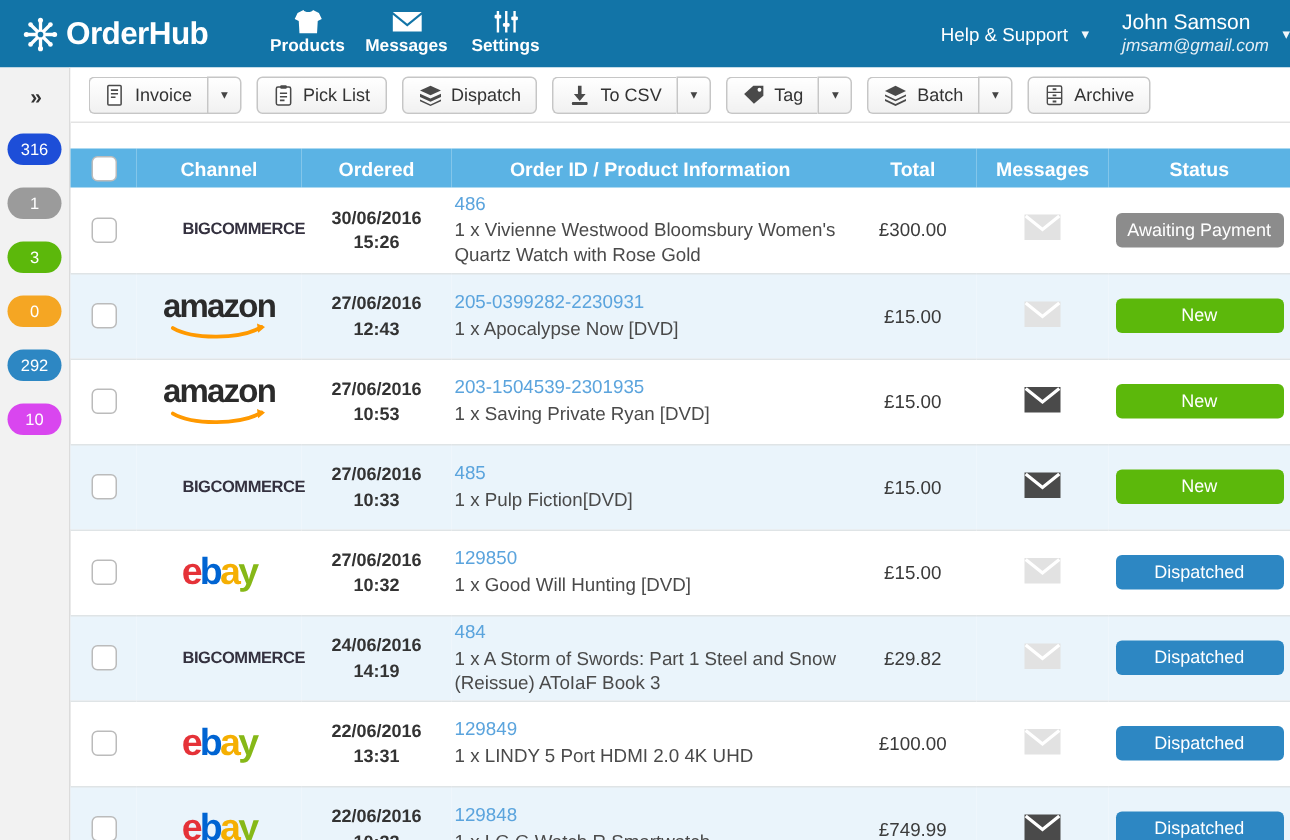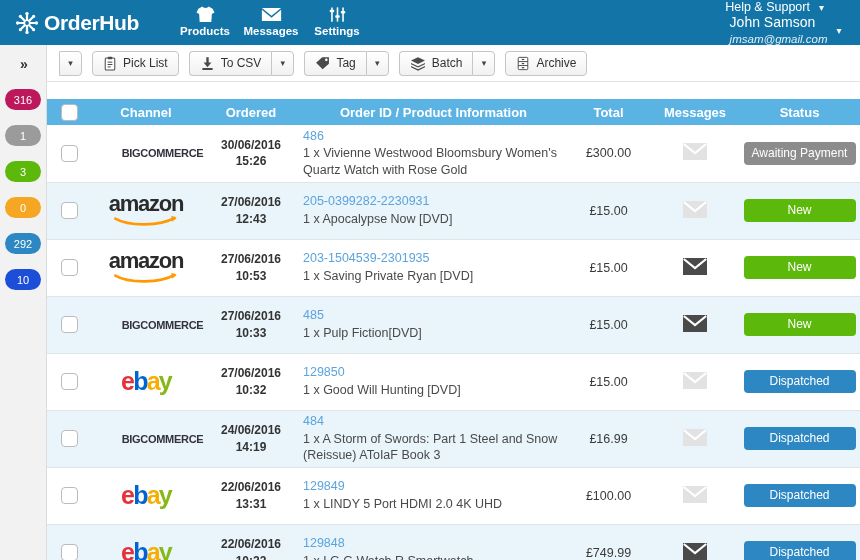--- a/index.html
+++ b/index.html
@@ -32,21 +32,21 @@
     align-items: center; justify-content: center;
     padding-top: 4px; cursor: pointer;
   }
   .navitem .nicon { height: 20px; display: flex; align-items: center; justify-content: center; }
   .navitem .nlabel {
     font-size: 11.5px; font-weight: bold; margin-top: 1px; color: #ffffff;
     white-space: nowrap;
   }
   .nav-right {
     margin-left: auto; display: flex; align-items: center;
-    padding-right: 14px; height: 45px; flex-direction: column;
+    height: 45px;
   }
   .help {
     display: flex; align-items: center; font-size: 12.5px;
     cursor: pointer; margin-right: 22px;
   }
   .caret { margin-left: 9px; font-size: 10px; opacity: .95; }
   .userbox { display: flex; align-items: center; cursor: pointer; }
   .user-lines { line-height: 1.28; }
   .user-name { font-size: 14px; color: #fff; }
   .user-mail { font-size: 11.5px; color: #e4eef5; font-style: italic; }
@@ -224,58 +224,81 @@
           <div class="user-name">John Samson</div>
           <div class="user-mail">jmsam@gmail.com</div>
         </div>
         <span class="caret">▾</span>
       </div>
     </div>
   </div>
 
   <div class="rail">
     <div class="rail-toggle">»</div>
-    <div class="badge" style="background: #be185d;">
+    <div class="badge" style="background: #1d4ed8;">
         <span>316</span>
       </div>
     <div class="badge" style="background: rgb(155, 155, 155);">
         <span>1</span>
       </div>
     <div class="badge" style="background: rgb(92, 184, 11);">
         <span>3</span>
       </div>
     <div class="badge" style="background: rgb(245, 166, 35);">
         <span>0</span>
       </div>
     <div class="badge" style="background: rgb(45, 135, 195);">
         <span>292</span>
       </div>
-    <div class="badge" style="background: #1d4ed8;">
+    <div class="badge" style="background: #d946ef;">
         <span>10</span>
       </div>
   </div>
 
   <div class="toolbar">
       <div class="btngroup split">
+        <div class="tbtn">
+          <span class="ticon">
+            <svg viewBox="0 0 20 22" width="14" height="15" fill="none" stroke="#4a4a4a" stroke-width="1.5">
+              <rect x="2.5" y="1.5" width="13" height="19" rx="1" fill="#fff"></rect>
+              <line x1="5.5" y1="6" x2="12.5" y2="6"></line>
+              <line x1="5.5" y1="9.5" x2="12.5" y2="9.5"></line>
+              <line x1="5.5" y1="13" x2="10" y2="13"></line>
+            </svg>
+          </span>
+          <span>Invoice</span>
+        </div>
         <div class="tdrop">
           <span>▾</span>
         </div>
       </div>
       <div class="btngroup">
         <div class="tbtn">
           <span class="ticon">
             <svg viewBox="0 0 20 22" width="14" height="15" fill="none" stroke="#4a4a4a" stroke-width="1.5">
               <rect x="3" y="3" width="14" height="17.5" rx="1.6" fill="#fff"></rect>
               <rect x="6.8" y="1.2" width="6.4" height="3.4" rx="1" fill="#4a4a4a" stroke="none"></rect>
               <line x1="6.5" y1="9" x2="13.5" y2="9"></line>
               <line x1="6.5" y1="12.5" x2="13.5" y2="12.5"></line>
               <line x1="6.5" y1="16" x2="11" y2="16"></line>
             </svg>
           </span>
           <span>Pick List</span>
+        </div>
+      </div>
+      <div class="btngroup">
+        <div class="tbtn">
+          <span class="ticon">
+            <svg viewBox="0 0 22 20" width="16" height="15" fill="#4a4a4a">
+              <path d="M11 1.2 L20.6 5.6 L11 10 L1.4 5.6 Z"></path>
+              <path d="M1.4 8.6 L11 13 L20.6 8.6 L20.6 11.6 L11 16 L1.4 11.6 Z"></path>
+              <path d="M1.4 14 L11 18.4 L20.6 14 L20.6 15.4 L11 19.8 L1.4 15.4 Z"></path>
+            </svg>
+          </span>
+          <span>Dispatch</span>
         </div>
       </div>
       <div class="btngroup split">
         <div class="tbtn">
           <span class="ticon">
             <svg viewBox="0 0 20 20" width="15" height="15" fill="#4a4a4a">
               <path d="M8.4 1.6h3.2v7.2h3.6L10 15 4.8 8.8h3.6z"></path>
               <rect x="3" y="16" width="14" height="2.6" rx="0.8"></rect>
             </svg>
           </span>
@@ -474,21 +497,21 @@
             </td>
             <td class="col-ordered">
               <div class="ordered"><span>24/06/2016</span><br><span>14:19</span></div>
             </td>
             <td class="col-info">
               <div class="info">
                 <div class="orderid">484</div>
                 <div class="prodname">1 x A Storm of Swords: Part 1 Steel and Snow (Reissue) AToIaF Book 3</div>
               </div>
             </td>
-            <td class="col-total"><span class="total">£16.99</span></td>
+            <td class="col-total"><span class="total">£29.82</span></td>
             <td class="col-msg"><span class="env"><svg viewBox="0 0 26 19" width="26" height="19" fill="#e2e2e2">
                   <path d="M1 1 H25 V18 H1 Z"></path>
                   <path d="M1.8 2 L13 11 L24.2 2" fill="none" stroke="#ffffff" stroke-width="2.2"></path>
                 </svg></span></td>
             <td class="col-status"><span class="statusbtn" style="background:#2d87c3">Dispatched</span></td>
           </tr>
           <tr>
             <td class="chkcell"><span class="chk"></span></td>
             <td class="col-channel"><span class="logo"><span class="ebay-text"><span class="ebay-e">e</span><span class="ebay-b">b</span><span class="ebay-a">a</span><span class="ebay-y">y</span></span></span></td>
             <td class="col-ordered">

